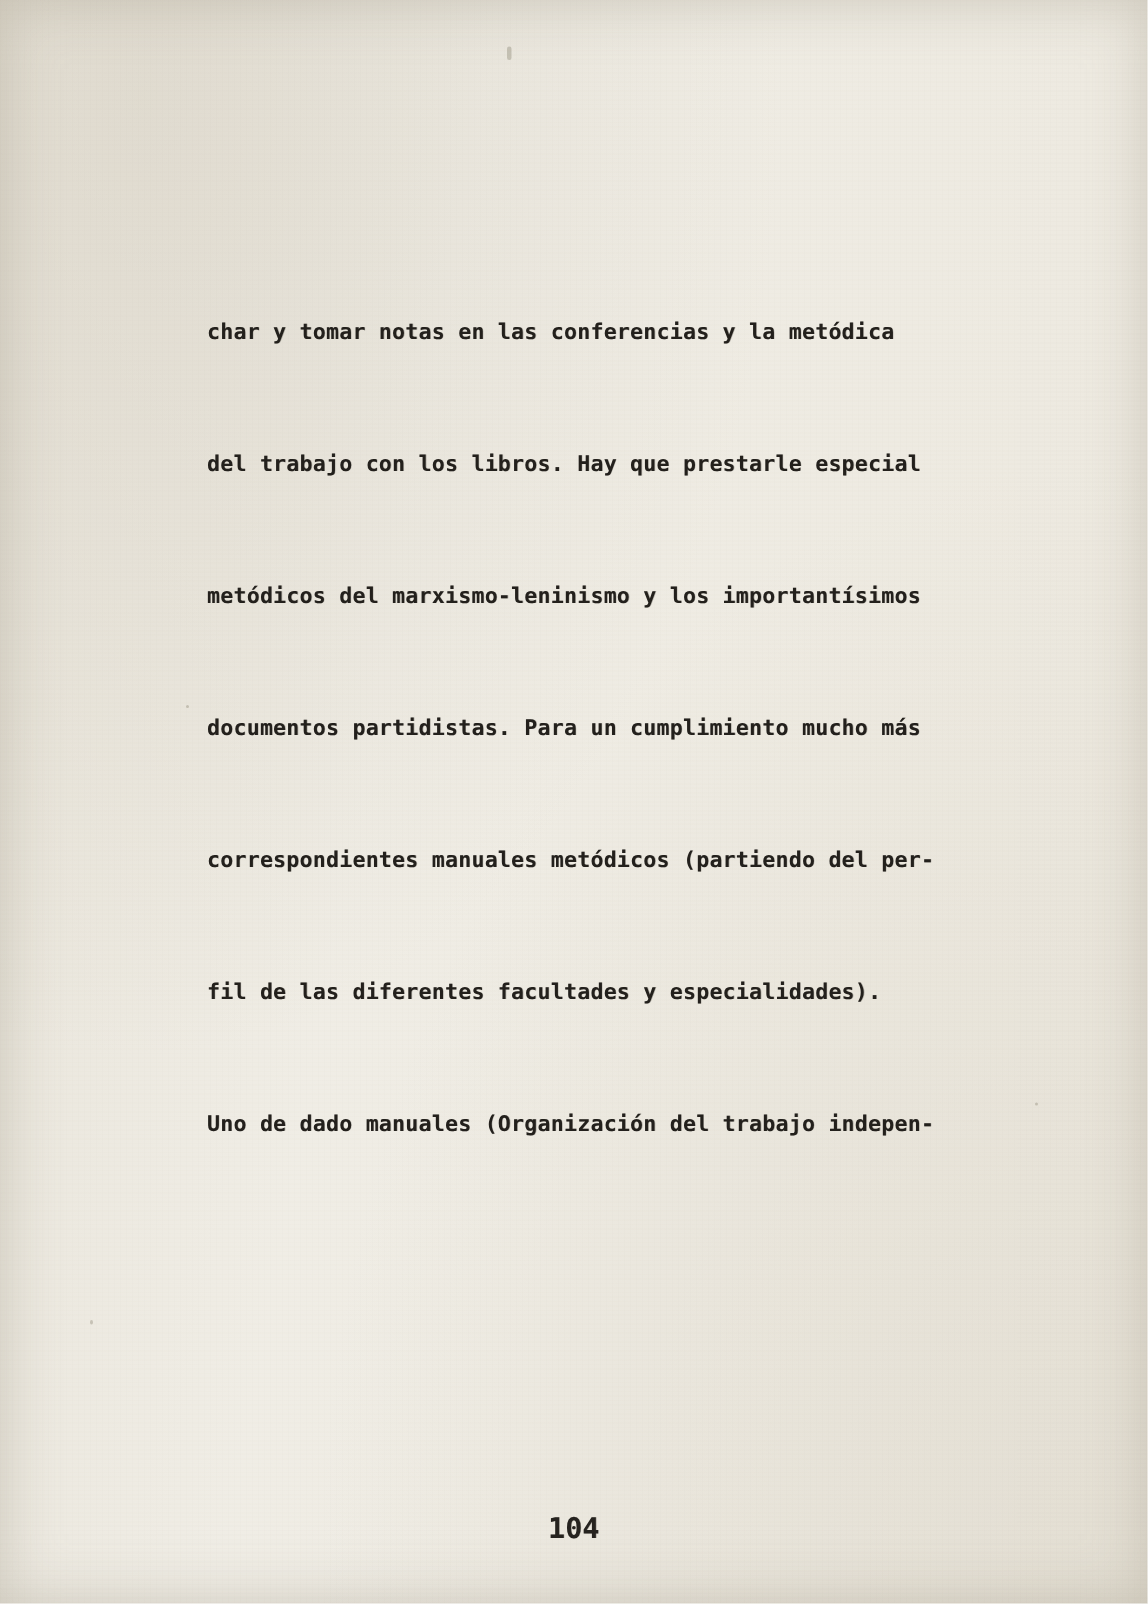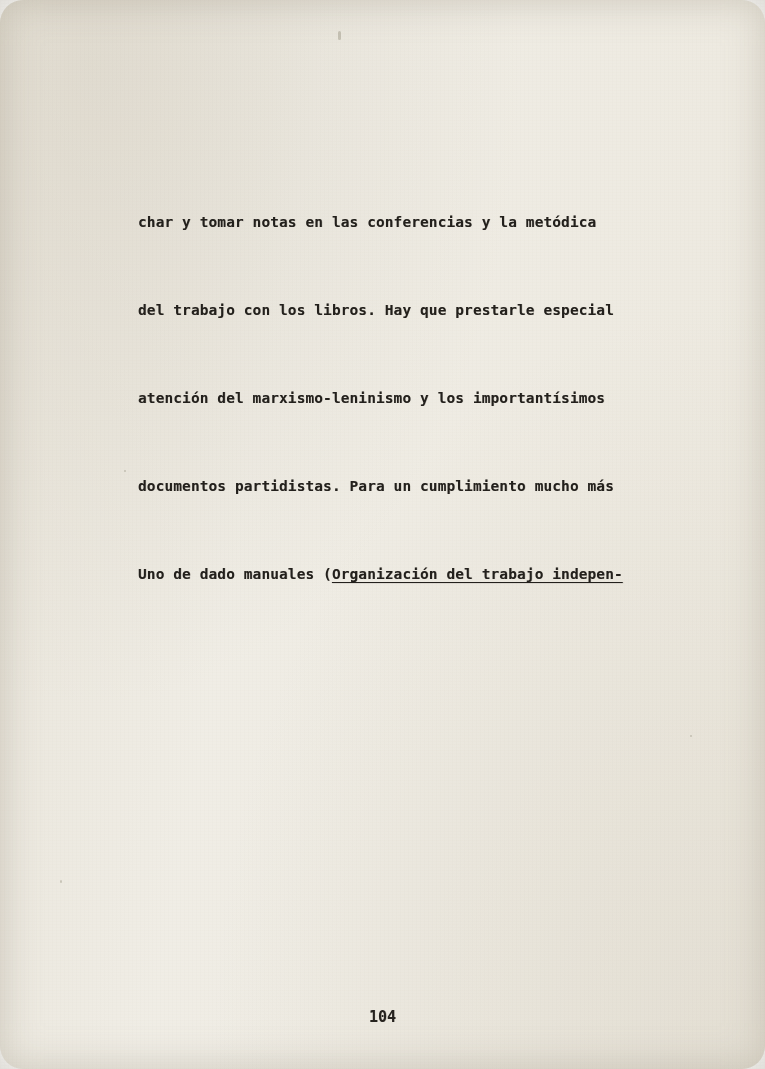--- a/index.html
+++ b/index.html
@@ -16,21 +16,20 @@
   }
 
   .page {
     position: absolute;
     inset: 0;
     background: #efece4;
     background-image:
       linear-gradient(100deg, rgba(226,221,209,0.55) 0%, rgba(243,241,235,0.2) 35%, rgba(233,228,216,0.45) 100%),
       radial-gradient(ellipse at 12% 6%, rgba(205,198,183,0.55) 0%, rgba(205,198,183,0) 45%),
       radial-gradient(ellipse at 95% 98%, rgba(208,202,188,0.5) 0%, rgba(208,202,188,0) 50%);
-    border-radius: 23px;
   }
 
   .noise {
     position: absolute;
     inset: 0;
     pointer-events: none;
     opacity: .30;
     background-image:
       repeating-linear-gradient(0deg, rgba(120,112,96,0.05) 0px, rgba(120,112,96,0.05) 1px, rgba(255,255,255,0) 1px, rgba(255,255,255,0) 3px),
       repeating-linear-gradient(90deg, rgba(120,112,96,0.04) 0px, rgba(120,112,96,0.04) 1px, rgba(255,255,255,0) 1px, rgba(255,255,255,0) 4px);
@@ -70,33 +69,32 @@
   }
 
   .ln {
     display: block;
     white-space: pre;
   }
 
   .ind-0 { padding-left: 60px; }
 
   .und {
-    text-decoration: underline;
     text-underline-offset: 3px;
     text-decoration-thickness: 1.2px;
   }
 
   .page-number {
     position: absolute;
     left: 0;
     right: 0;
     top: 1008px;
     text-align: center;
     color: #26231f;
-    font-size: 15px;
+    font-size: 19px;
     font-weight: 600;
     font-family: "DejaVu Sans Mono", "Liberation Mono", monospace;
     text-shadow: 0.4px 0.3px 0 rgba(40,36,30,0.30);
   }
 </style>
 </head>
 <body>
 
 <div class="page">
   <div class="noise"></div>
@@ -104,22 +102,24 @@
   <div class="speck" style="left:338px; top:31px; width:3px; height:9px; border-radius:2px;"></div>
   <div class="speck" style="left:124px; top:470px; width:2px; height:2px;"></div>
   <div class="speck" style="left:690px; top:735px; width:2px; height:2px;"></div>
   <div class="speck" style="left:60px; top:880px; width:2px; height:3px;"></div>
 
   <div class="text-body">
 
     <div class="para">
       <span class="ln ind-0">char y tomar notas en las conferencias y la metódica</span>
       <span class="ln ind-0">del trabajo con los libros. Hay que prestarle especial</span>
-      <span class="ln ind-0">atención del marxismo-leninismo y los importantísimos</span>
+      <span class="ln ind-0">metódicos del marxismo-leninismo y los importantísimos</span>
       <span class="ln ind-0">documentos partidistas. Para un cumplimiento mucho más</span>
+      <span class="ln ind-0">correspondientes manuales metódicos (partiendo del per-</span>
+      <span class="ln ind-0">fil de las diferentes facultades y especialidades).</span>
       <span class="ln ind-0"><span>Uno de dado manuales (</span><span class="und">Organización del trabajo indepen-</span></span>
       
       
       
     </div>
 
     
 
     
 

